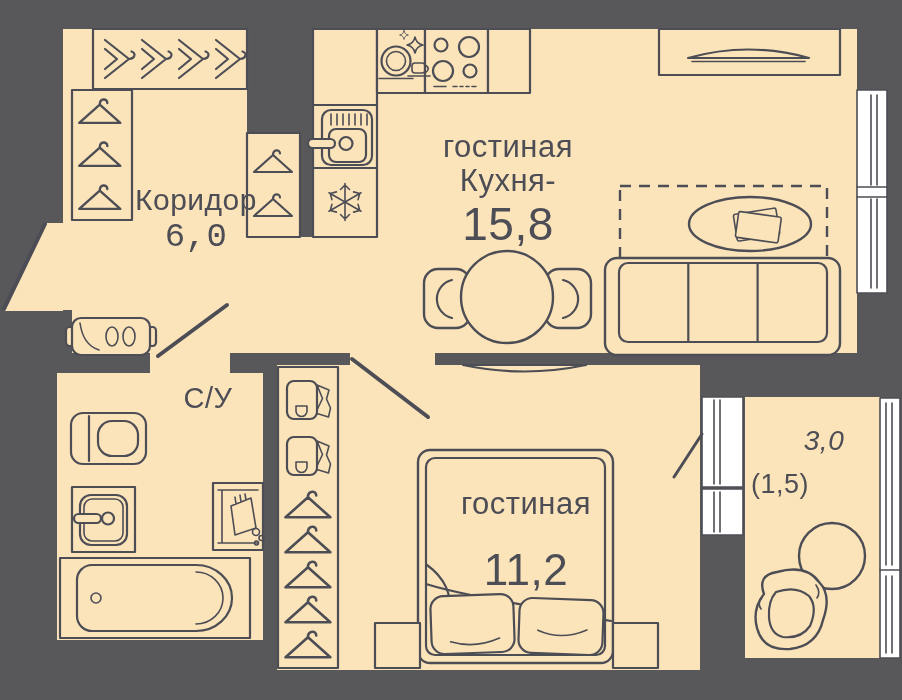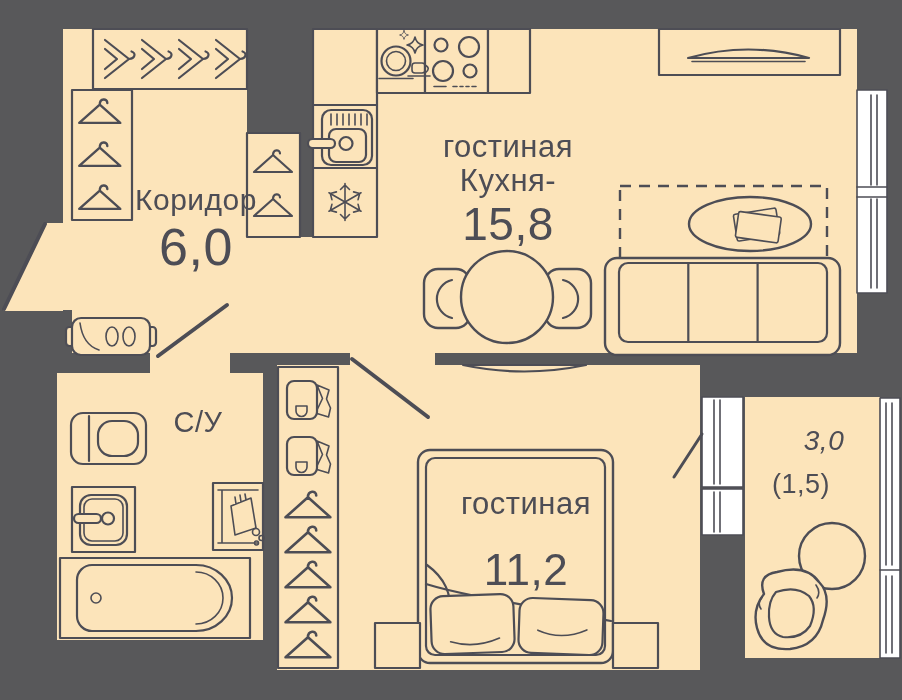--- a/index.html
+++ b/index.html
@@ -246,43 +246,43 @@
 
     <path class="ln thick" d="M45,224 L4,309"></path>
     <path class="ln thick" d="M158,356 L227,305"></path>
     <path class="ln thick" d="M352,359 L428,417"></path>
     <path class="ln" style="stroke-width:3" d="M702,434 L674,477"></path>
   </svg>
 
   <div class="lbl" style="left:106px;top:184px;width:180px;font-size:30px;">
       <span>Коридор</span>
     </div>
-  <div class="lbl" style="left:106px;top:219px;width:180px;font-size:52px;">
+  <div class="lbl" style="left:106px;top:219px;width:180px;font-size:34px;font-family:Liberation Mono, monospace;">
       <span>6,0</span>
     </div>
 
   <div class="lbl" style="left:408px;top:130px;width:200px;font-size:31px;line-height:34px;">
     <span>гостиная</span>
     <span>Кухня-</span>
   </div>
   <div class="lbl" style="left:408px;top:200px;width:200px;font-size:46px;">
       <span>15,8</span>
     </div>
 
-  <div class="lbl" style="left:148px;top:383px;width:100px;font-size:29px;margin-top:24px;">
+  <div class="lbl" style="left:158px;top:383px;width:100px;font-size:29px;">
       <span>С/У</span>
     </div>
 
   <div class="lbl" style="left:426px;top:487px;width:200px;font-size:31px;line-height:33px;">
     <span>гостиная</span>
   </div>
   <div class="lbl" style="left:426px;top:546px;width:200px;font-size:44px;">
       <span>11,2</span>
     </div>
 
   <div class="lbl" style="left:764px;top:426px;width:120px;font-size:28px;font-style:italic;">
       <span>3,0</span>
     </div>
-  <div class="lbl" style="left:741px;top:470px;width:120px;font-size:27px;">
+  <div class="lbl" style="left:720px;top:470px;width:120px;font-size:27px;">
       <span>(1,5)</span>
     </div>
 
 </div>
 
 </body></html>

